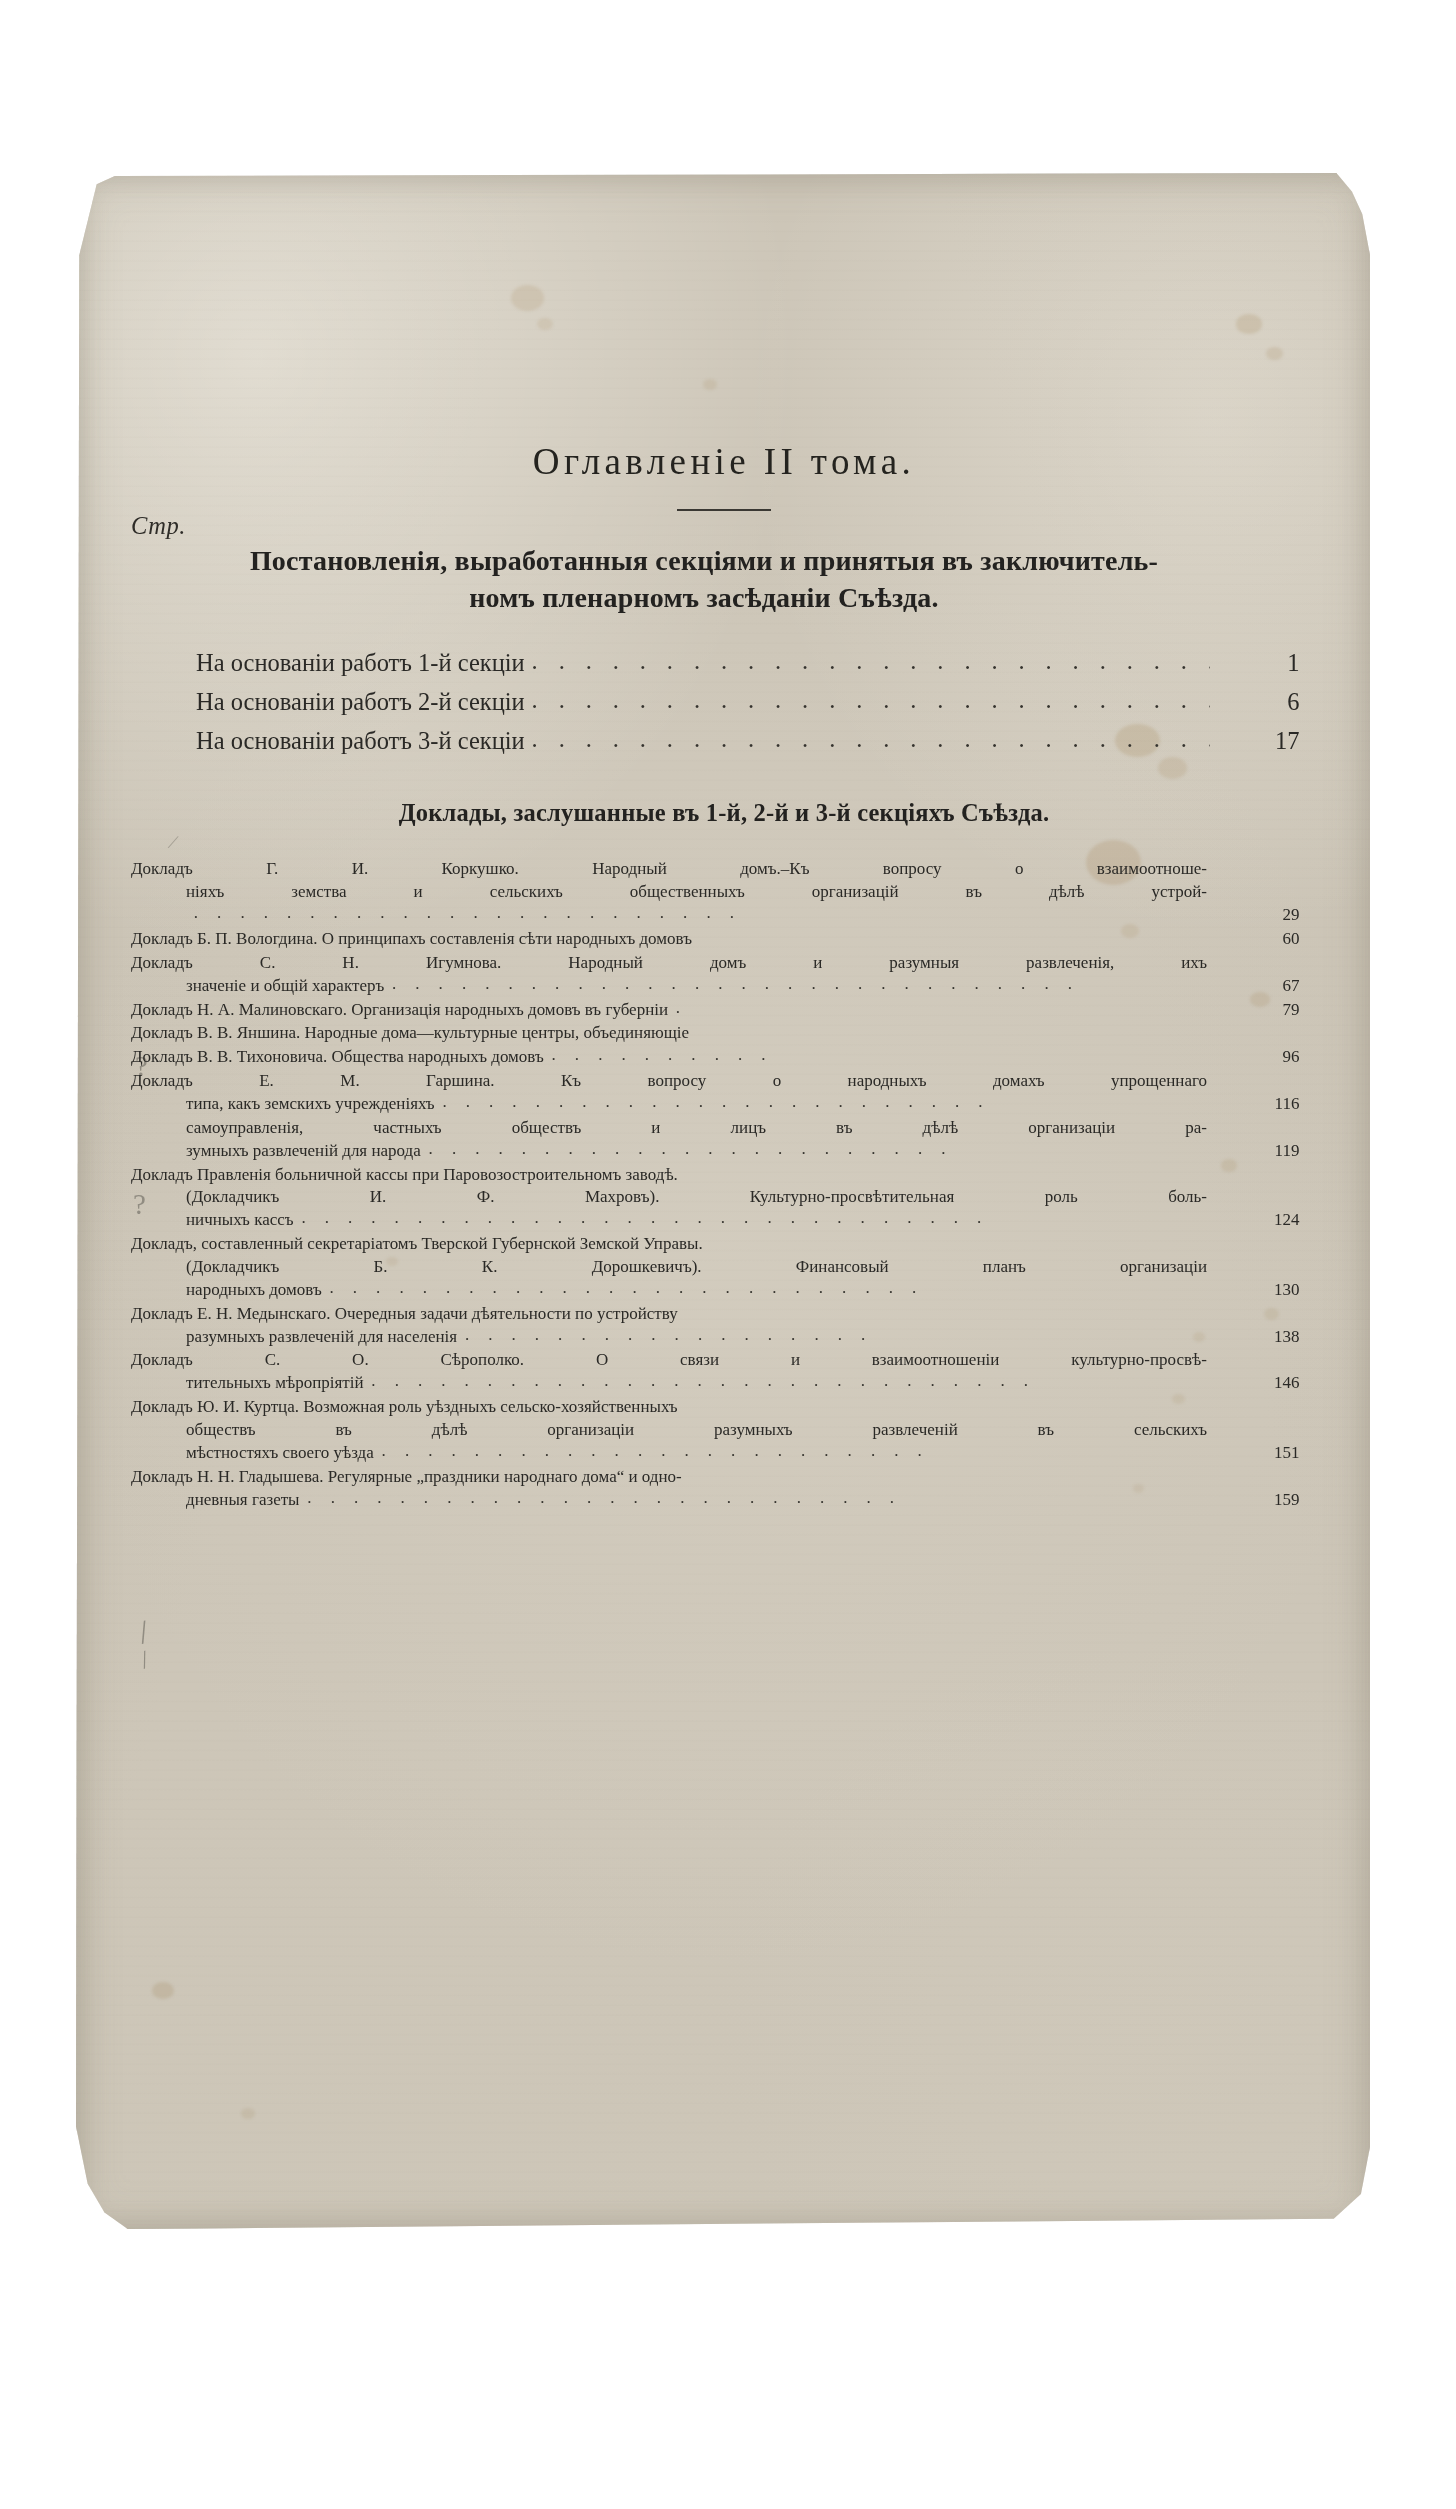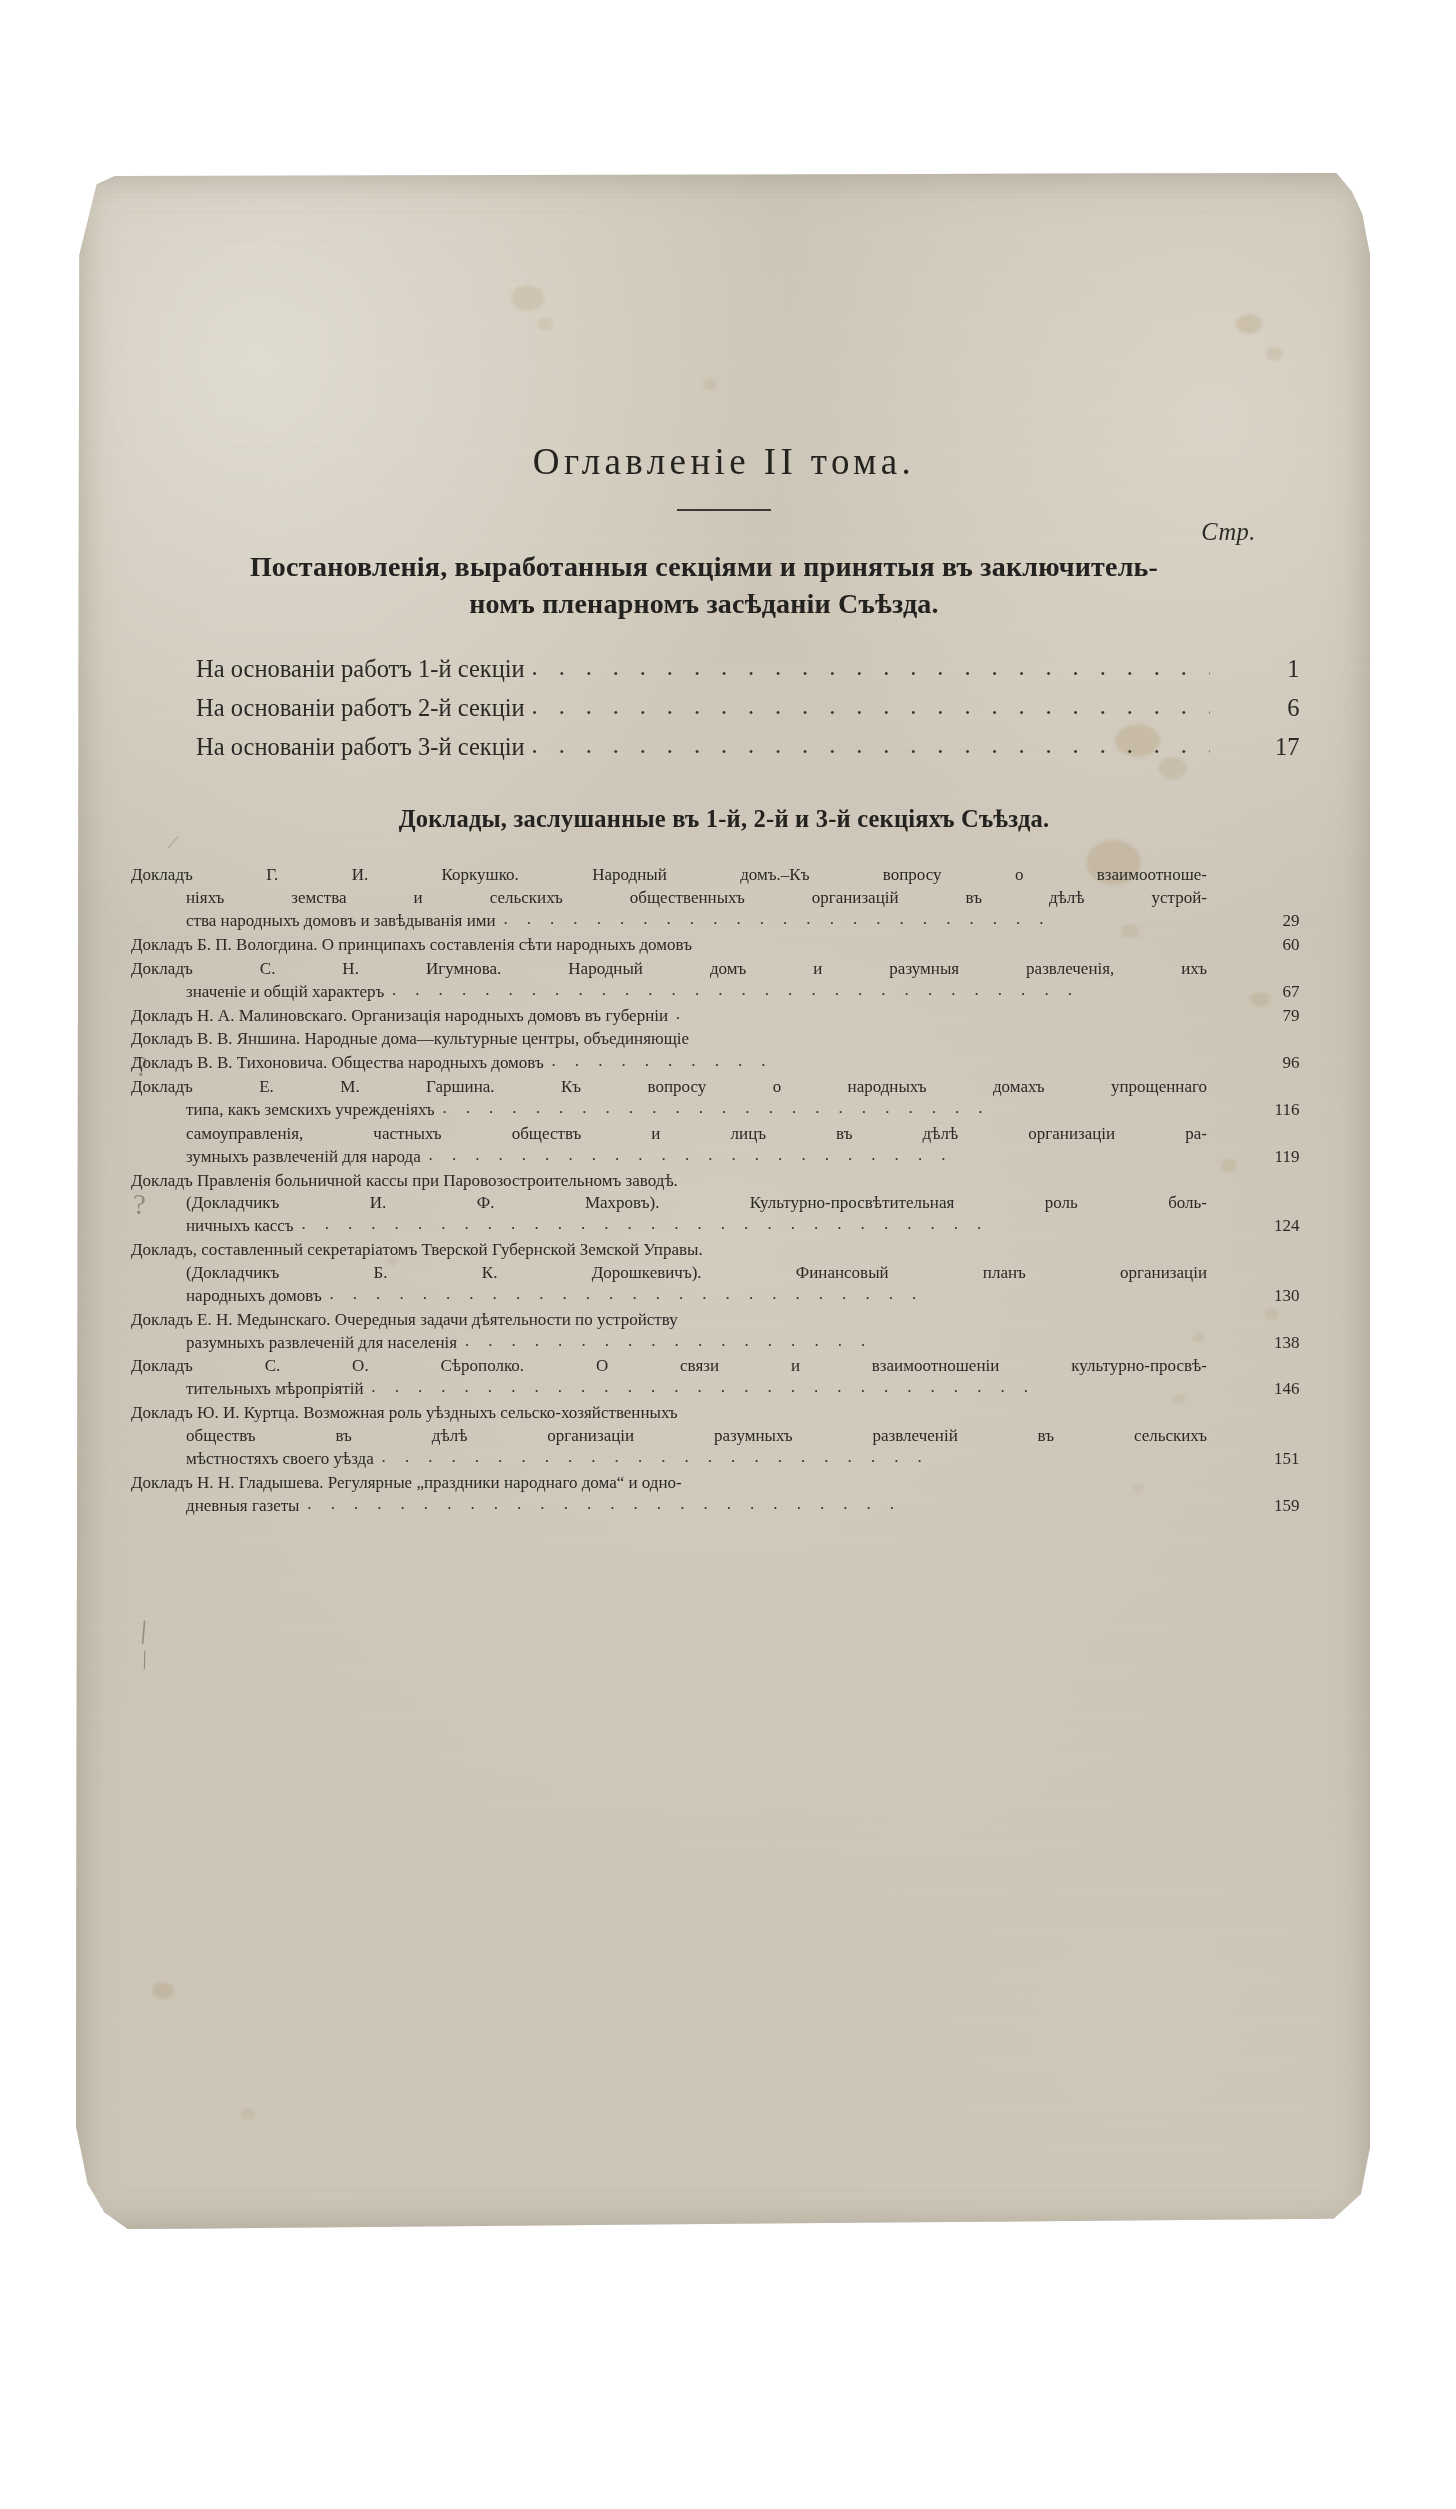--- a/index.html
+++ b/index.html
@@ -93,25 +93,24 @@
   }
 
   #title-rule {
     width: 94px;
     height: 0;
     border-top: 2.5px solid #3a3833;
     margin: 25.5px auto 0 auto;
   }
 
   #stp {
-    text-align: right;
     font-style: italic;
     font-size: 24.5px;
     color: #2e2c28;
-    margin: 7px 61px 2px 0;
+    margin: 1px 61px 2px 0;
     letter-spacing: 0.5px;
   }
 
   .section-head {
     font-weight: bold;
     font-size: 28px;
     line-height: 1.33;
     text-align: center;
     color: #232220;
     letter-spacing: 0.2px;
@@ -296,21 +295,20 @@
       </div>
 
       <div id="head-2" class="section-head">Доклады, заслушанные въ 1-й, 2-й и 3-й секцiяхъ Съѣзда.</div>
 
       <div id="reports">
 
         <div class="entry">
           <div class="eline just">Докладъ  Г.  И.  Коркушко.   Народный  домъ.–Къ  вопросу  о  взаимоотноше-</div>
           <div class="eline just indent">нiяхъ земства и сельскихъ общественныхъ организацiй въ дѣлѣ устрой-</div>
           <div class="eline indent">
-            <span class="seg">ства народныхъ домовъ и завѣдыванiя ими</span>
             <span class="lead">. . . . . . . . . . . . . . . . . . . . . . . .</span>
             <span class="pg">29</span>
           </div>
         </div>
 
         <div class="entry">
           <div class="eline">
             <span class="seg">Докладъ Б. П. Вологдина. О принципахъ составленiя сѣти народныхъ домовъ</span>
             <span class="lead"></span>
             <span class="pg">60</span>

